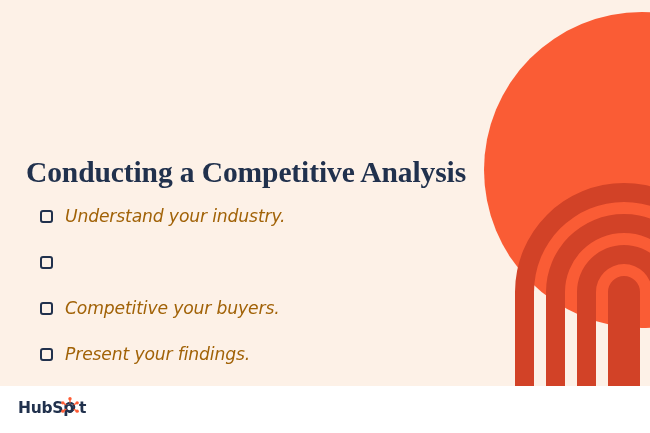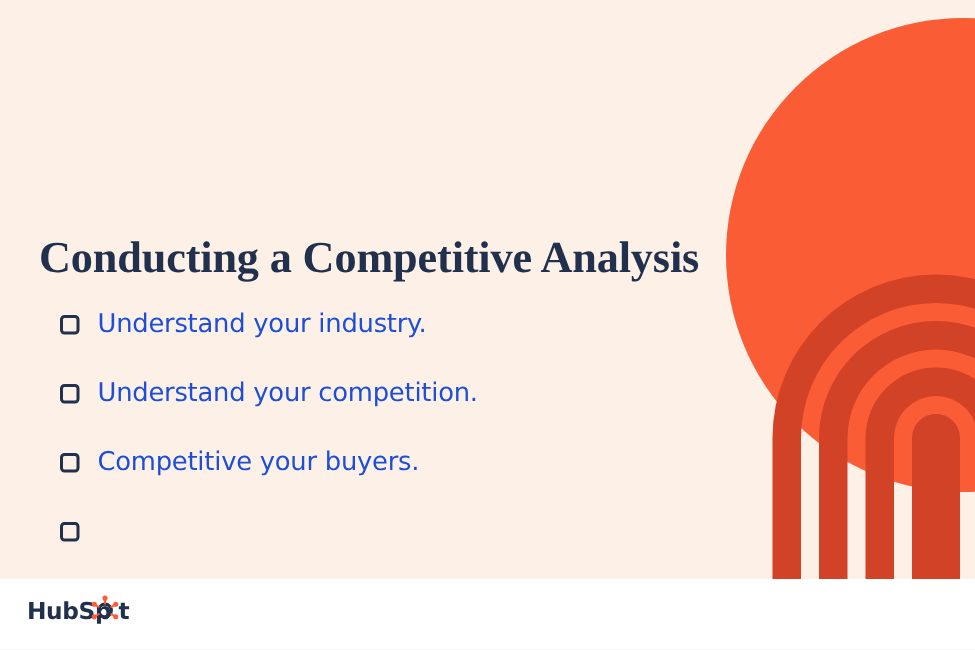--- a/index.html
+++ b/index.html
@@ -62,23 +62,24 @@
     width: 13px;
     height: 13px;
     border: 2.4px solid #21314d;
     border-radius: 3px;
     box-sizing: border-box;
     margin-right: 12px;
   }
   .check-label {
     font-family: "DejaVu Sans", "Liberation Sans", sans-serif;
     font-size: 17.2px;
-    color: #1d4ed8;
+    color: #a16207;
     letter-spacing: -0.15px;
     white-space: nowrap;
+    font-style: italic;
   }
   #footer-bar {
     position: absolute;
     left: 0;
     top: 386px;
     width: 650px;
     height: 47px;
     background: #ffffff;
   }
   #hubspot-logo {
@@ -114,28 +115,28 @@
 
     <h1 id="page-title">Conducting a Competitive Analysis</h1>
 
     <ul id="checklist">
       <li class="check-item">
         <span class="check-box"></span>
         <span class="check-label">Understand your industry.</span>
       </li>
       <li class="check-item">
         <span class="check-box"></span>
-        <span class="check-label">Understand your competition.</span>
       </li>
       <li class="check-item">
         <span class="check-box"></span>
         <span class="check-label">Competitive your buyers.</span>
       </li>
       <li class="check-item">
         <span class="check-box"></span>
+        <span class="check-label">Present your findings.</span>
       </li>
     </ul>
 
     <div id="footer-bar"></div>
 
     <div id="hubspot-logo">
       <svg width="92" height="22" viewBox="0 0 184 44">
         <text x="0" y="33" font-family="DejaVu Sans, Liberation Sans, sans-serif" font-size="31" font-weight="600" fill="#21314d" letter-spacing="-0.5">HubSp</text>
         <g transform="translate(104,22)">
           <circle cx="0" cy="0" r="8.5" fill="none" stroke="#21314d" stroke-width="4.2"></circle>

